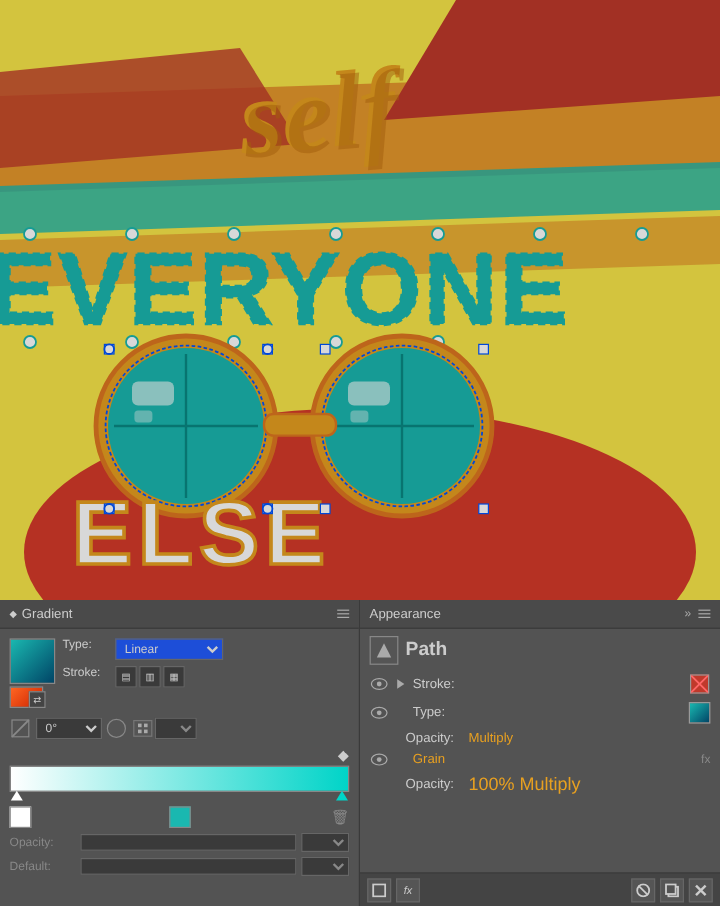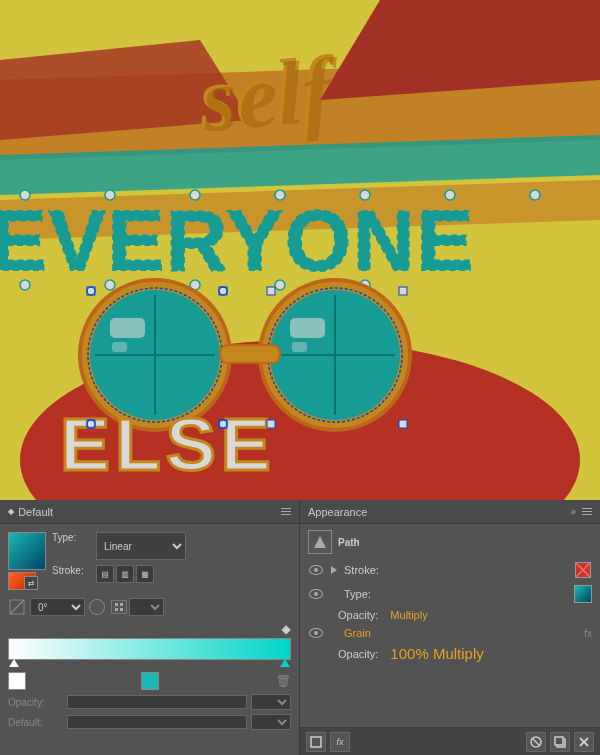--- a/index.html
+++ b/index.html
@@ -68,26 +68,26 @@
       gap: 4px;
     }
 
     .control-label {
       color: #ccc;
       font-size: 10px;
       width: 40px;
     }
 
     .control-select {
-      background: #404040;
+      background: #1d4ed8;
       color: #ccc;
       border: 1px solid #666;
       font-size: 10px;
       padding: 1px 3px;
-      height: 28px;
+      height: 18px;
     }
 
     .stroke-buttons {
       display: flex;
       gap: 2px;
     }
 
     .stroke-btn {
       width: 18px;
       height: 18px;
@@ -225,21 +225,21 @@
 
     .path-row {
       display: flex;
       align-items: center;
       gap: 6px;
       margin-bottom: 6px;
     }
 
     .path-label {
       color: #ccc;
-      font-size: 10px;
+      font-size: 16px;
       font-weight: bold;
     }
 
     .appearance-item {
       display: flex;
       align-items: center;
       gap: 4px;
       margin-bottom: 4px;
       padding: 1px 0;
     }
@@ -460,21 +460,21 @@
     <rect width="600" height="500" filter="url(#grain)" opacity="0.15"></rect>
   </svg>
 </div>
 
 <div class="panels-area">
 
   <div class="gradient-panel">
     <div class="panel-header">
       <div class="panel-header-title">
         <span style="color:#ccc;font-size:8px;">◆</span>
-        <span>Default</span>
+        <span>Gradient</span>
       </div>
       <div class="panel-header-icons">
         <div class="menu-lines">
           <div class="menu-line"></div>
           <div class="menu-line"></div>
           <div class="menu-line"></div>
         </div>
       </div>
     </div>
 

